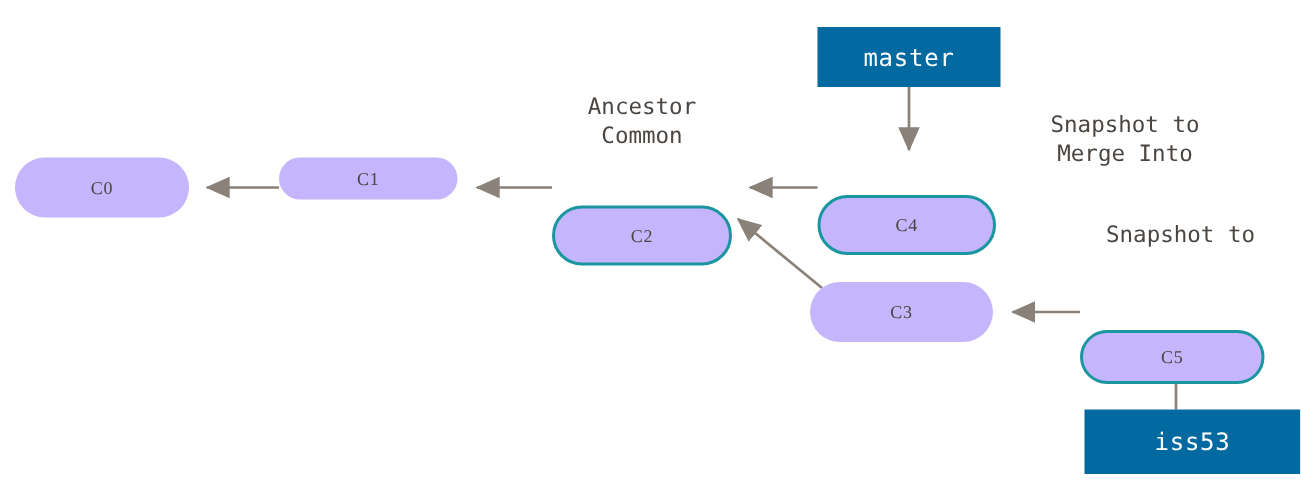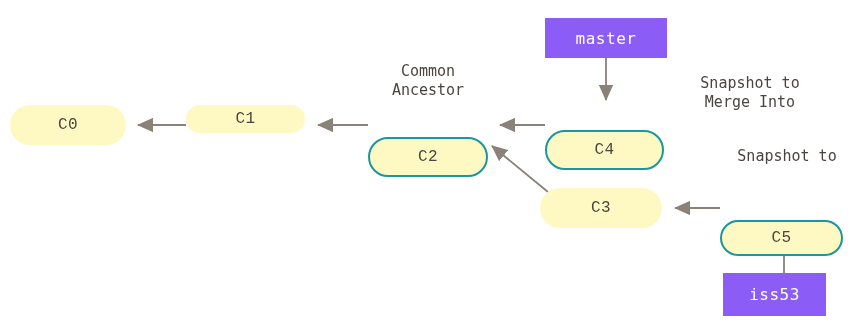--- a/index.html
+++ b/index.html
@@ -22,38 +22,38 @@
     position: absolute;
     left: 0;
     top: 0;
     width: 867px;
     height: 335px;
     pointer-events: none;
   }
   .commit-node {
     position: absolute;
     box-sizing: border-box;
-    background: #fef9c3;
+    background: #c4b5fd;
     border-radius: 999px;
     display: flex;
     align-items: center;
     justify-content: center;
-    font-family: Liberation Mono, monospace;
-    font-size: 16px;
+    font-family: Liberation Serif, serif;
+    font-size: 12px;
     letter-spacing: 0.5px;
     color: #4a4540;
   }
   .commit-node.highlighted {
     border: 2.5px solid #1a96a0;
     margin-top: 32px;
   }
   .branch-label {
     position: absolute;
     box-sizing: border-box;
-    background: #8b5cf6;
+    background: #0369a1;
     display: flex;
     align-items: center;
     justify-content: center;
     font-family: "DejaVu Sans Mono", "Liberation Mono", monospace;
     font-size: 16px;
     letter-spacing: 0.5px;
     color: #ffffff;
   }
   .annotation {
     position: absolute;
@@ -90,21 +90,21 @@
   <div id="node-layer">
       <div class="commit-node" style="left: 10px; top: 105px; width: 116px; height: 40px;">C0</div>
       <div class="commit-node" style="left: 186px; top: 105px; width: 119px; height: 28px;">C1</div>
       <div class="commit-node highlighted" style="left: 368px; top: 105px; width: 120px; height: 40px;">C2</div>
       <div class="commit-node highlighted" style="left: 545px; top: 98px; width: 119px; height: 40px;">C4</div>
       <div class="commit-node" style="left: 540px; top: 188px; width: 122px; height: 40px;">C3</div>
       <div class="commit-node highlighted" style="left: 720px; top: 188px; width: 123px; height: 36px;">C5</div>
     </div>
   <div id="label-layer">
       <div class="branch-label" style="left: 545px; top: 18px; width: 122px; height: 40px;">master</div>
-      <div class="branch-label" style="left: 723px; top: 273px; width: 103px; height: 43px;">iss53</div>
+      <div class="branch-label" style="left: 723px; top: 273px; width: 144px; height: 43px;">iss53</div>
     </div>
   <div id="annotation-layer">
-      <div class="annotation" style="left: 368px; top: 62px; width: 120px;"><div>Common</div><div>Ancestor</div></div>
+      <div class="annotation" style="left: 368px; top: 62px; width: 120px;"><div>Ancestor</div><div>Common</div></div>
       <div class="annotation" style="left: 668px; top: 74px; width: 164px;"><div>Snapshot to</div><div>Merge Into</div></div>
       <div class="annotation" style="left: 714px; top: 147px; width: 146px;"><div>Snapshot to</div></div>
     </div>
 
 </div>
 
 </body></html>

